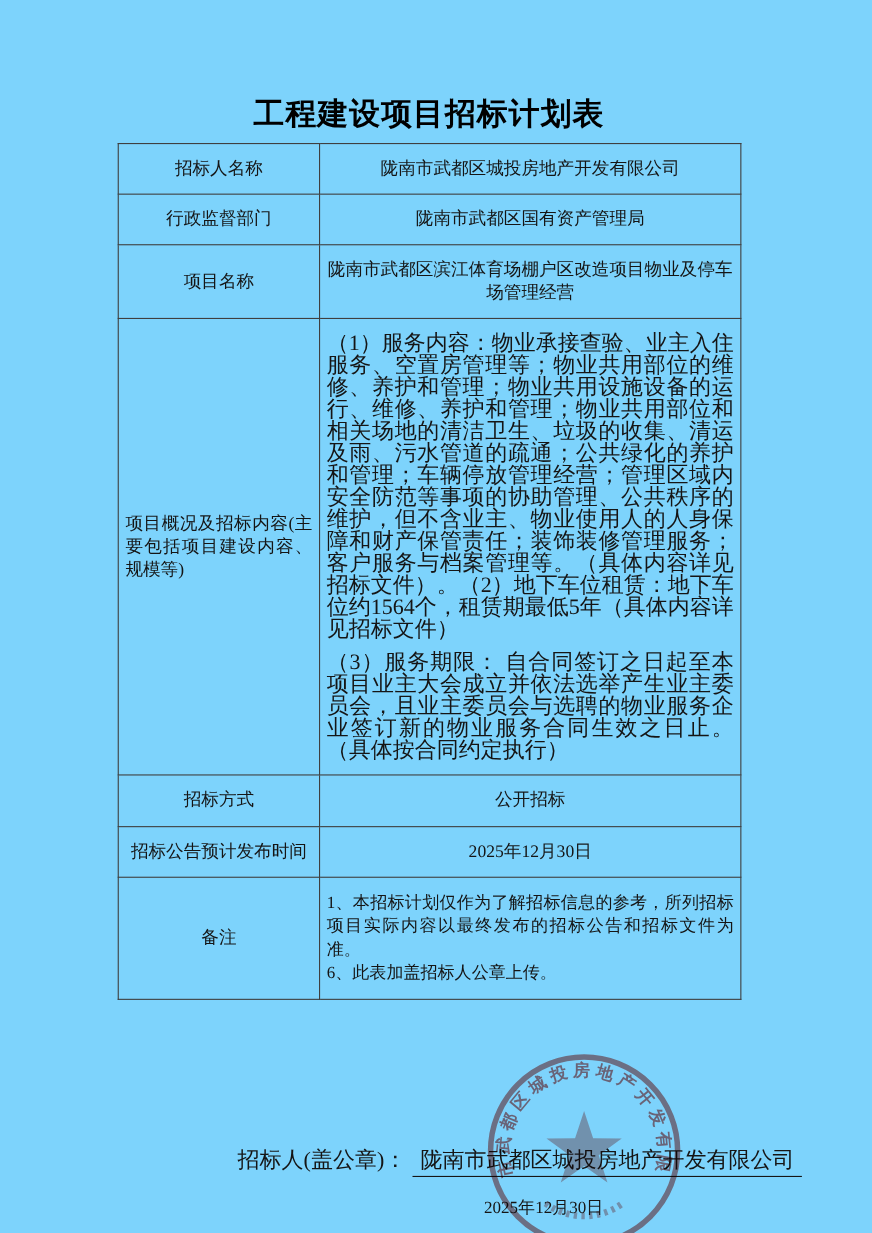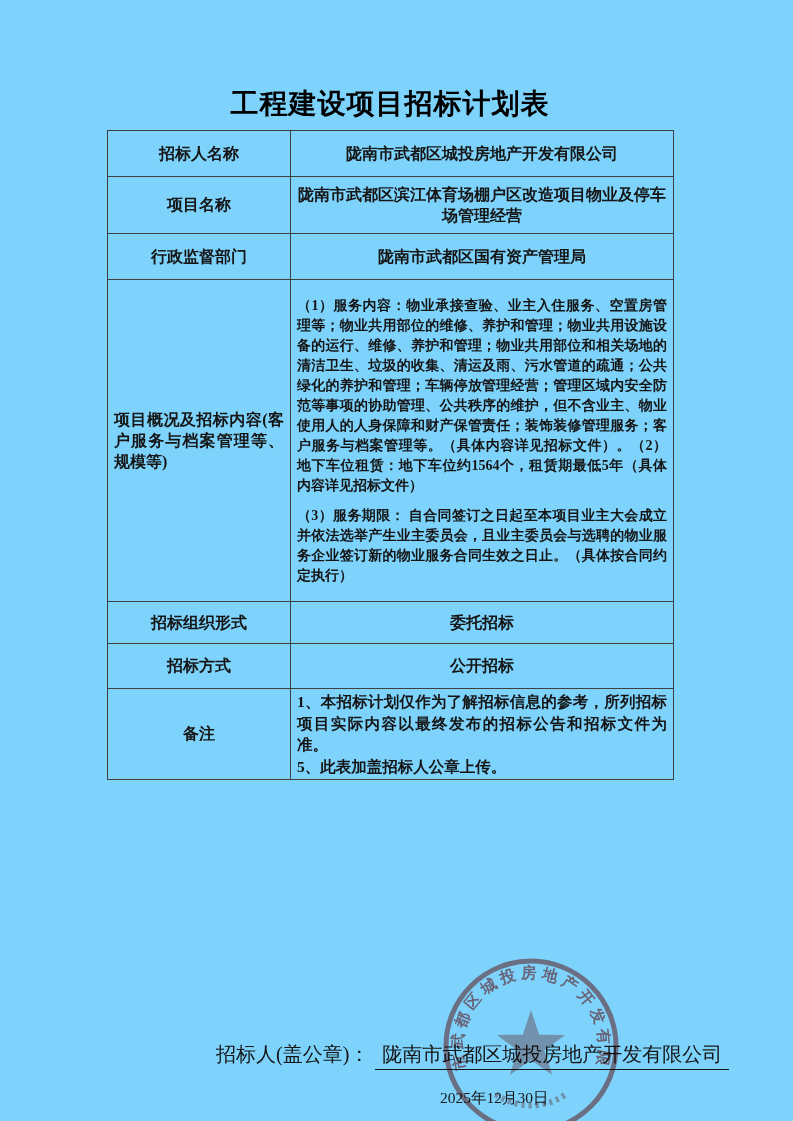--- a/index.html
+++ b/index.html
@@ -17,33 +17,32 @@
     font-family:"Liberation Sans","DejaVu Sans",sans-serif;
     font-weight:700;font-size:28px;line-height:1.15;
     color:#000;letter-spacing:1px;
   }
   table.plan-table{
     position:absolute;left:107px;top:130px;width:566px;
     border-collapse:collapse;table-layout:fixed;
   }
   table.plan-table td{
     border:1px solid #3f3f3f;
-    padding:2px 6px;
+    padding:12px 6px;
     font-size:16px;line-height:1.32;
     vertical-align:middle;
     overflow:hidden;
-    font-weight:bold;
   }
   td.lbl{text-align:center;}
   td.val{text-align:center;}
   td.lbl-wrap{text-align:justify;padding:2px 5px;}
   td.val-paras{text-align:left;vertical-align:middle;padding:3px 6px;}
   td.val-paras p{
     margin:0 0 10px 0;
-    font-size:14px;line-height:20px;
+    font-size:20px;line-height:20px;
     text-align:justify;text-align-last:left;
   }
   td.val-paras p:last-child{margin-bottom:0;}
   td.val-notes{text-align:left;vertical-align:top;padding:4px 7px;border-radius:17px;}
   td.val-notes div{font-size:15.5px;line-height:21.5px;text-align:justify;text-align-last:left;}
   .footer-line{
     position:absolute;left:216px;top:1041px;
     font-size:20px;white-space:nowrap;
   }
   .signer-name{
@@ -74,48 +73,48 @@
   <table class="plan-table">
     <colgroup>
         <col style="width:183px">
         <col style="width:383px">
       </colgroup>
     <tbody>
       <tr style="height:46px">
         <td class="lbl">招标人名称</td>
         <td class="val">陇南市武都区城投房地产开发有限公司</td>
       </tr>
+      <tr style="height:46px">
+        <td class="lbl">行政监督部门</td>
+        <td class="val">陇南市武都区国有资产管理局</td>
+      </tr>
       <tr style="height:57px">
         <td class="lbl">项目名称</td>
         <td class="val">陇南市武都区滨江体育场棚户区改造项目物业及停车场管理经营</td>
       </tr>
-      <tr style="height:46px">
-        <td class="lbl">行政监督部门</td>
-        <td class="val">陇南市武都区国有资产管理局</td>
-      </tr>
       <tr style="height:322px">
-        <td class="lbl lbl-wrap">项目概况及招标内容(客户服务与档案管理等、规模等)</td>
+        <td class="lbl lbl-wrap">项目概况及招标内容(主要包括项目建设内容、规模等)</td>
         <td class="val val-paras">
           <p>（1）服务内容：物业承接查验、业主入住服务、空置房管理等；物业共用部位的维修、养护和管理；物业共用设施设备的运行、维修、养护和管理；物业共用部位和相关场地的清洁卫生、垃圾的收集、清运及雨、污水管道的疏通；公共绿化的养护和管理；车辆停放管理经营；管理区域内安全防范等事项的协助管理、公共秩序的维护，但不含业主、物业使用人的人身保障和财产保管责任；装饰装修管理服务；客户服务与档案管理等。（具体内容详见招标文件）。（2）地下车位租赁：地下车位约1564个，租赁期最低5年（具体内容详见招标文件）</p>
           <p>（3）服务期限： 自合同签订之日起至本项目业主大会成立并依法选举产生业主委员会，且业主委员会与选聘的物业服务企业签订新的物业服务合同生效之日止。（具体按合同约定执行）</p>
         </td>
       </tr>
-      <tr style="height:42px">
-        <td class="lbl">招标组织形式</td>
-        <td class="val">委托招标</td>
-      </tr>
       <tr style="height:45px">
         <td class="lbl">招标方式</td>
         <td class="val">公开招标</td>
+      </tr>
+      <tr style="height:38px">
+        <td class="lbl">招标公告预计发布时间</td>
+        <td class="val">2025年12月30日</td>
       </tr>
       <tr style="height:88px">
         <td class="lbl">备注</td>
         <td class="val val-notes">
           <div>1、本招标计划仅作为了解招标信息的参考，所列招标项目实际内容以最终发布的招标公告和招标文件为准。</div>
-          <div>5、此表加盖招标人公章上传。</div>
+          <div>6、此表加盖招标人公章上传。</div>
         </td>
       </tr>
     </tbody>
   </table>
 
   <div class="footer-line">
     <span>招标人(盖公章)：</span><span class="signer-name">陇南市武都区城投房地产开发有限公司</span>
   </div>
 
   <div class="footer-date">2025年12月30日</div>

